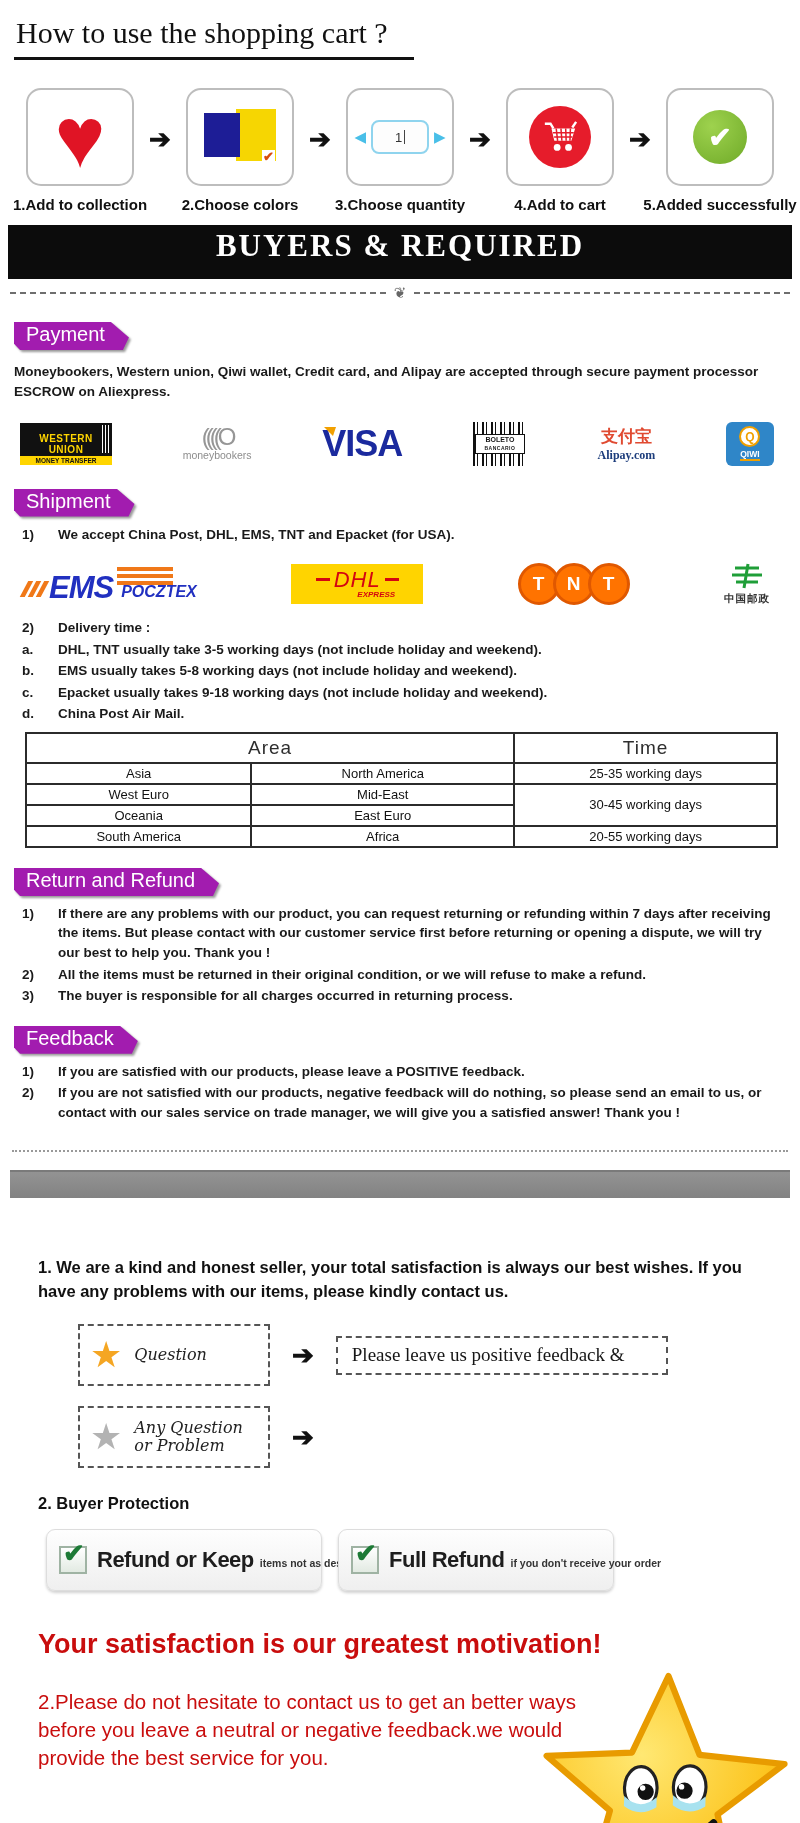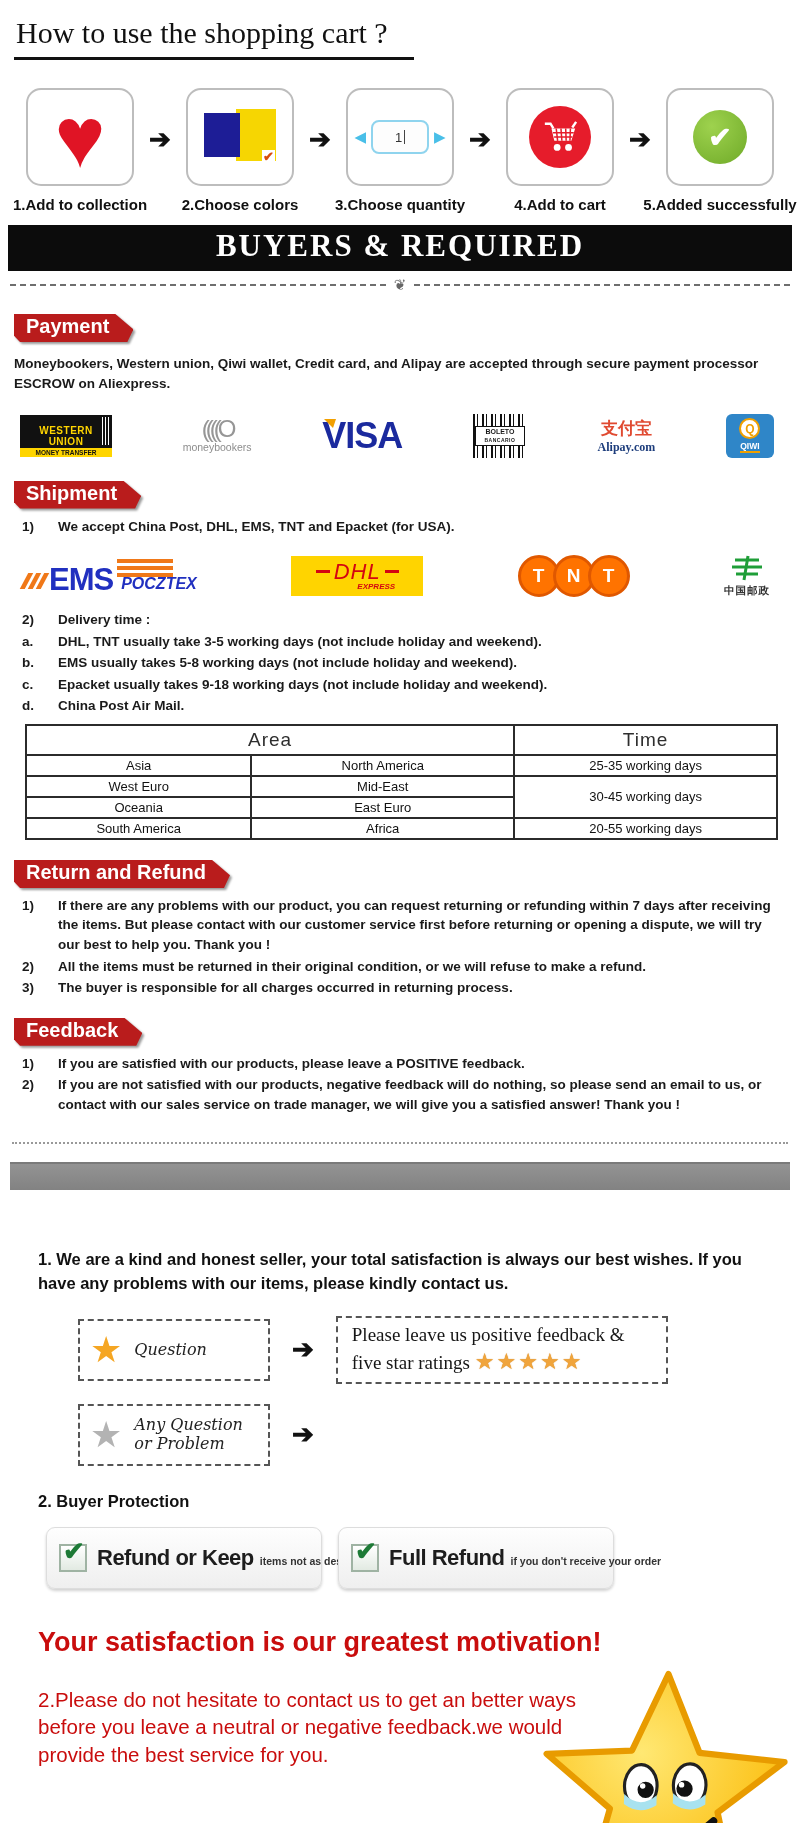--- a/index.html
+++ b/index.html
@@ -29,28 +29,28 @@
            display:flex;align-items:center;justify-content:center;font-size:13px;color:#333;}
   .caret{display:inline-block;width:1px;height:14px;background:#444;margin-left:2px;}
   .cart-circle{width:62px;height:62px;border-radius:50%;background:#e61c2b;display:flex;
                align-items:center;justify-content:center;}
   .ok-circle{width:54px;height:54px;border-radius:50%;background:radial-gradient(circle at 35% 30%,#9ed24e,#6faa28);
              display:flex;align-items:center;justify-content:center;color:#fff;font-size:28px;font-weight:bold;}
 
   
   .banner{margin:12px 8px 0;background:#0c0c0c;color:#fff;text-align:center;
           font-family:"Liberation Serif",serif;font-weight:bold;font-size:31px;
-          letter-spacing:2px;padding:3px 0 7px;}
+          letter-spacing:2px;padding:3px 0 15px;}
   .divider{display:flex;align-items:center;margin:5px 10px 0;color:#777;}
   .divider::before,.divider::after{content:"";flex:1;border-top:2px dashed #6e6e6e;}
   .ornament{padding:0 8px;font-size:15px;color:#666;}
 
   
   .tag-wrap{margin:20px 0 0 14px;filter:drop-shadow(2px 2px 1px rgba(0,0,0,.4));}
-  .tag{display:inline-block;background:#b91c1c;color:#fff;font-weight:bold;font-size:20px;
+  .tag{display:inline-block;background:#a21caf;color:#fff;font-weight:normal;font-size:20px;
        padding:1px 24px 4px 12px;
        clip-path:polygon(0 0,calc(100% - 18px) 0,100% 55%,calc(100% - 6px) 100%,6px 100%,0 78%);}
 
   .body-text{margin:12px 18px 0 14px;font-size:13.5px;font-weight:bold;line-height:1.5;color:#1a1a1a;}
   .nlist{margin:8px 18px 0 22px;}
   .nitem{display:flex;font-size:13.5px;font-weight:bold;line-height:1.45;color:#1a1a1a;margin-bottom:2px;}
   .nitem .num{width:36px;flex:none;}
   .nitem .txt{flex:1;}
 
   
@@ -80,21 +80,21 @@
         align-items:center;justify-content:center;}
   .qiwi-q{width:17px;height:17px;border-radius:50%;background:#fff;border:2px solid #f0a000;
           color:#f0a000;font-size:12px;font-weight:bold;display:flex;align-items:center;justify-content:center;line-height:1;}
   .qiwi-lbl{margin-top:2px;color:#fff;font-size:8.5px;font-weight:bold;border-bottom:2px solid #f0a000;}
 
   
   .ship-row{display:flex;align-items:center;justify-content:space-between;margin:14px 30px 4px 24px;height:52px;}
   .ems{display:flex;align-items:flex-end;}
   .ems-chev{display:flex;gap:3px;margin:0 4px 4px 0;}
   .ems-chev i{display:block;width:5px;height:16px;background:#f07818;transform:skewX(-28deg);}
-  .ems-name{font-size:31px;font-weight:bold;color:#2130c0;line-height:26px;letter-spacing:-1px;}
+  .ems-name{font-size:31px;font-weight:bold;font-style:italic;color:#2130c0;line-height:26px;letter-spacing:-1px;}
   .ems-stripes{display:flex;flex-direction:column;gap:3px;margin:0 0 16px 4px;}
   .ems-stripes i{display:block;width:56px;height:4px;background:#f07818;}
   .ems-sub{font-size:16px;font-weight:bold;font-style:italic;color:#2130c0;margin-left:-52px;}
   .dhl{width:132px;height:40px;background:#ffd400;display:flex;flex-direction:column;align-items:center;
        justify-content:center;}
   .dhl-row{display:flex;align-items:center;gap:4px;}
   .dhl-row i{display:block;width:14px;height:3px;background:#d40511;}
   .dhl-name{color:#d40511;font-size:22px;font-weight:normal;font-style:italic;letter-spacing:1px;line-height:20px;}
   .dhl-sub{color:#d40511;font-size:8px;font-style:italic;font-weight:bold;align-self:flex-end;margin-right:28px;}
   .tnt{display:flex;}
@@ -396,22 +396,20 @@
   <div class="seller-intro">1. We are a kind and honest seller, your total satisfaction is always our best wishes. If you have any problems with our items, please kindly contact us.</div>
 
   <div class="sat-row">
     <div class="sat-left">
       <span class="sat-star">★</span>
       <span class="sat-script">Question</span>
     </div>
     <span class="sat-arrow">➔</span>
     <div class="sat-right">
       <div>Please leave us positive feedback &amp;</div>
-      <div><span>five star ratings</span>
-           <span class="mini-stars">★★★★★</span></div>
     </div>
   </div>
 
   <div class="sat-row">
     <div class="sat-left">
       <span class="sat-star gray">★</span>
       <span class="sat-script"><span>Any Question</span><br>
         <span>or Problem</span></span>
     </div>
     <span class="sat-arrow">➔</span>

